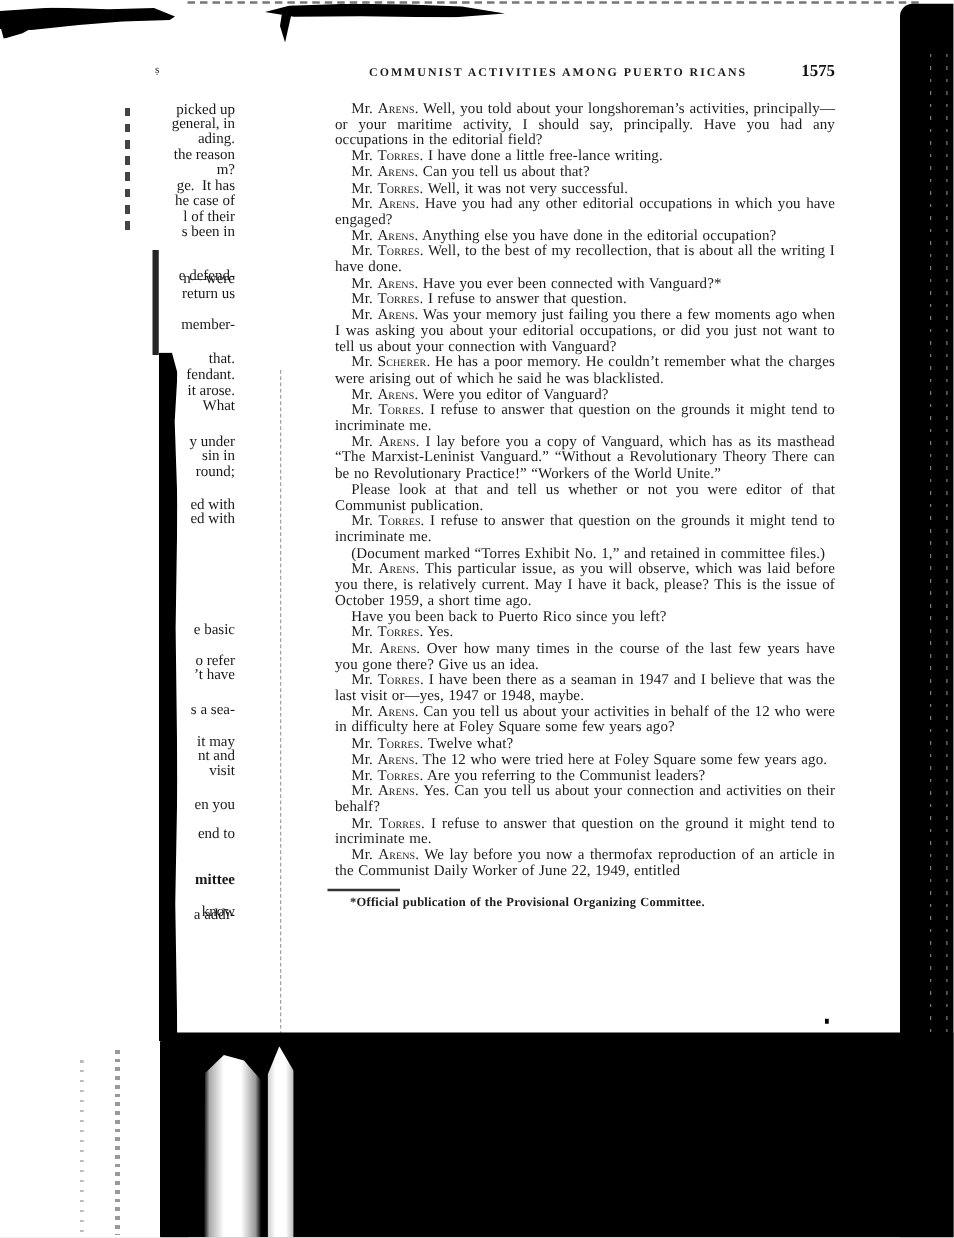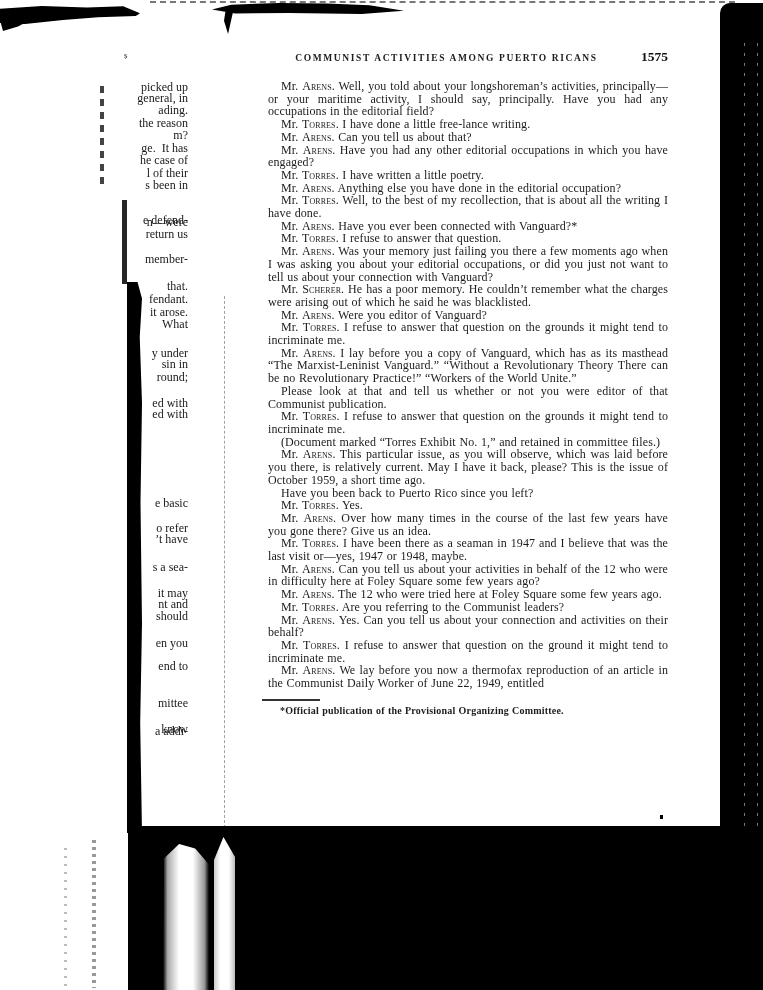--- a/index.html
+++ b/index.html
@@ -121,58 +121,59 @@
       <div class="fragment" style="top: 358px;">sin in</div>
       <div class="fragment" style="top: 371px;">round;</div>
       <div class="fragment" style="top: 397px;">ed with</div>
       <div class="fragment" style="top: 408px;">ed with</div>
       <div class="fragment" style="top: 497px;">e basic</div>
       <div class="fragment" style="top: 522px;">o refer</div>
       <div class="fragment" style="top: 533px;">’t have</div>
       <div class="fragment" style="top: 561px;">s a sea-</div>
       <div class="fragment" style="top: 587px;">it may</div>
       <div class="fragment" style="top: 598px;">nt and</div>
-      <div class="fragment" style="top: 610px;">should</div>
+      <div class="fragment" style="top: 610px;">visit</div>
       <div class="fragment" style="top: 637px;">en you</div>
       <div class="fragment" style="top: 660px;">end to</div>
       <div class="fragment" style="top: 683px; margin-top: 42px;">a addi-</div>
-      <div class="fragment" style="top: 697px;">mittee</div>
+      <div class="fragment" style="top: 697px; font-weight: bold;">mittee</div>
       <div class="fragment" style="top: 723px;">know</div>
     </div>
 
   <div class="page-header">
     <span class="header-title">COMMUNIST ACTIVITIES AMONG PUERTO RICANS</span>
     <span class="header-page">1575</span>
   </div>
 
   <div class="text-column">
     <div id="paras">
         <p class="para"><span class="speaker">Mr. <span class="sc">Arens</span>. </span>Well, you told about your longshoreman’s activities, principally—or your maritime activity, I should say, principally. Have you had any occupations in the editorial field?</p>
         <p class="para"><span class="speaker">Mr. <span class="sc">Torres</span>. </span>I have done a little free-lance writing.</p>
         <p class="para"><span class="speaker">Mr. <span class="sc">Arens</span>. </span>Can you tell us about that?</p>
+        <p class="para"><span class="speaker">Mr. <span class="sc">Torres</span>. </span>Well, it was not very successful.</p>
         <p class="para"><span class="speaker">Mr. <span class="sc">Arens</span>. </span>Have you had any other editorial occupations in which you have engaged?</p>
-        <p class="para"><span class="speaker">Mr. <span class="sc">Torres</span>. </span>I have written a little poetry.</p>
         <p class="para"><span class="speaker">Mr. <span class="sc">Arens</span>. </span>Anything else you have done in the editorial occupation?</p>
         <p class="para"><span class="speaker">Mr. <span class="sc">Torres</span>. </span>Well, to the best of my recollection, that is about all the writing I have done.</p>
         <p class="para"><span class="speaker">Mr. <span class="sc">Arens</span>. </span>Have you ever been connected with Vanguard?*</p>
         <p class="para"><span class="speaker">Mr. <span class="sc">Torres</span>. </span>I refuse to answer that question.</p>
         <p class="para"><span class="speaker">Mr. <span class="sc">Arens</span>. </span>Was your memory just failing you there a few moments ago when I was asking you about your editorial occupations, or did you just not want to tell us about your connection with Vanguard?</p>
         <p class="para"><span class="speaker">Mr. <span class="sc">Scherer</span>. </span>He has a poor memory.  He couldn’t remember what the charges were arising out of which he said he was blacklisted.</p>
         <p class="para"><span class="speaker">Mr. <span class="sc">Arens</span>. </span>Were you editor of Vanguard?</p>
         <p class="para"><span class="speaker">Mr. <span class="sc">Torres</span>. </span>I refuse to answer that question on the grounds it might tend to incriminate me.</p>
         <p class="para"><span class="speaker">Mr. <span class="sc">Arens</span>. </span>I lay before you a copy of Vanguard, which has as its masthead “The Marxist-Leninist Vanguard.”  “Without a Revolutionary Theory There can be no Revolutionary Practice!”  “Workers of the World Unite.”</p>
         <p class="para">Please look at that and tell us whether or not you were editor of that Communist publication.</p>
         <p class="para"><span class="speaker">Mr. <span class="sc">Torres</span>. </span>I refuse to answer that question on the grounds it might tend to incriminate me.</p>
         <p class="para">(Document marked “Torres Exhibit No. 1,” and retained in committee files.)</p>
         <p class="para"><span class="speaker">Mr. <span class="sc">Arens</span>. </span>This particular issue, as you will observe, which was laid before you there, is relatively current.  May I have it back, please? This is the issue of October 1959, a short time ago.</p>
         <p class="para">Have you been back to Puerto Rico since you left?</p>
         <p class="para"><span class="speaker">Mr. <span class="sc">Torres</span>. </span>Yes.</p>
         <p class="para"><span class="speaker">Mr. <span class="sc">Arens</span>. </span>Over how many times in the course of the last few years have you gone there?  Give us an idea.</p>
         <p class="para"><span class="speaker">Mr. <span class="sc">Torres</span>. </span>I have been there as a seaman in 1947 and I believe that was the last visit or—yes, 1947 or 1948, maybe.</p>
         <p class="para"><span class="speaker">Mr. <span class="sc">Arens</span>. </span>Can you tell us about your activities in behalf of the 12 who were in difficulty here at Foley Square some few years ago?</p>
+        <p class="para"><span class="speaker">Mr. <span class="sc">Torres</span>. </span>Twelve what?</p>
         <p class="para"><span class="speaker">Mr. <span class="sc">Arens</span>. </span>The 12 who were tried here at Foley Square some few years ago.</p>
         <p class="para"><span class="speaker">Mr. <span class="sc">Torres</span>. </span>Are you referring to the Communist leaders?</p>
         <p class="para"><span class="speaker">Mr. <span class="sc">Arens</span>. </span>Yes.  Can you tell us about your connection and activities on their behalf?</p>
         <p class="para"><span class="speaker">Mr. <span class="sc">Torres</span>. </span>I refuse to answer that question on the ground it might tend to incriminate me.</p>
         <p class="para"><span class="speaker">Mr. <span class="sc">Arens</span>. </span>We lay before you now a thermofax reproduction of an article in the Communist Daily Worker of June 22, 1949, entitled</p>
       </div>
     <div class="footnote-rule"></div>
     <div class="footnote">*Official publication of the Provisional Organizing Committee.</div>
   </div>
 

